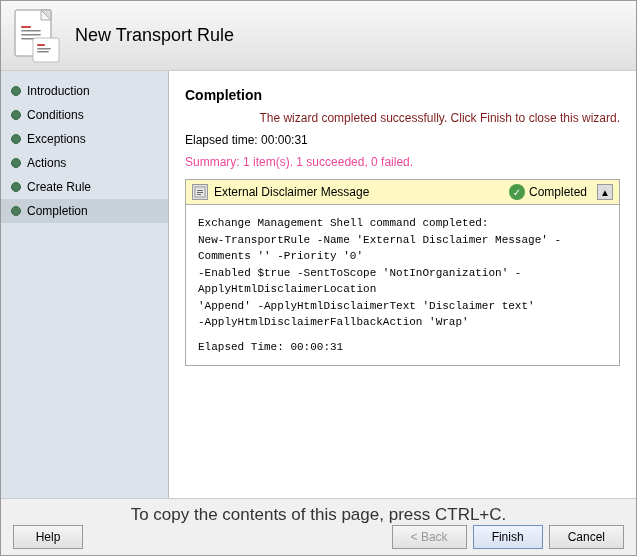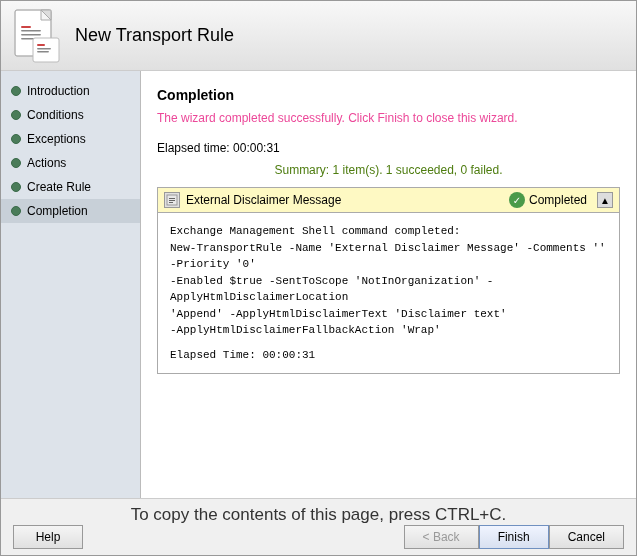--- a/index.html
+++ b/index.html
@@ -42,21 +42,21 @@
       font-size: 18px;
       font-weight: normal;
       color: #000;
     }
     .main-content {
       display: flex;
       flex: 1;
       overflow: hidden;
     }
     .sidebar {
-      width: 140px;
+      width: 168px;
       background: #dde3ea;
       border-right: 1px solid #bbb;
       padding: 8px 0;
       flex-shrink: 0;
     }
     .sidebar-item {
       display: flex;
       align-items: center;
       padding: 5px 10px;
       cursor: pointer;
@@ -84,33 +84,33 @@
       flex-direction: column;
     }
     .completion-title {
       font-size: 14px;
       font-weight: bold;
       margin-bottom: 8px;
       color: #000;
     }
     .completion-desc {
       font-size: 12px;
+      color: #7f1d1d;
+      margin-bottom: 8px;
+      text-align: right;
+    }
+    .completion-elapsed {
+      font-size: 12px;
+      color: #000;
+      margin-bottom: 8px;
+    }
+    .completion-summary {
+      font-size: 12px;
       color: #ec4899;
-      margin-bottom: 16px;
-    }
-    .completion-elapsed {
-      font-size: 12px;
-      color: #000;
-      margin-bottom: 8px;
-    }
-    .completion-summary {
-      font-size: 12px;
-      color: #4d7c0f;
       margin-bottom: 10px;
-      text-align: center;
     }
     .task-panel {
       border: 1px solid #aaa;
       background: #f5f5f5;
     }
     .task-header {
       display: flex;
       align-items: center;
       justify-content: space-between;
       padding: 4px 6px;
@@ -203,20 +203,21 @@
       cursor: pointer;
       min-width: 70px;
       color: #000;
     }
     .btn:disabled {
       color: #999;
       cursor: default;
     }
     .btn-group {
       display: flex;
+      gap: 6px;
     }
     .btn-finish {
       background: linear-gradient(to bottom, #f0f4ff, #d8e0f0);
       border-color: #7090c0;
     }
   </style>
 </head>
 <body>
 
 <div class="dialog">

